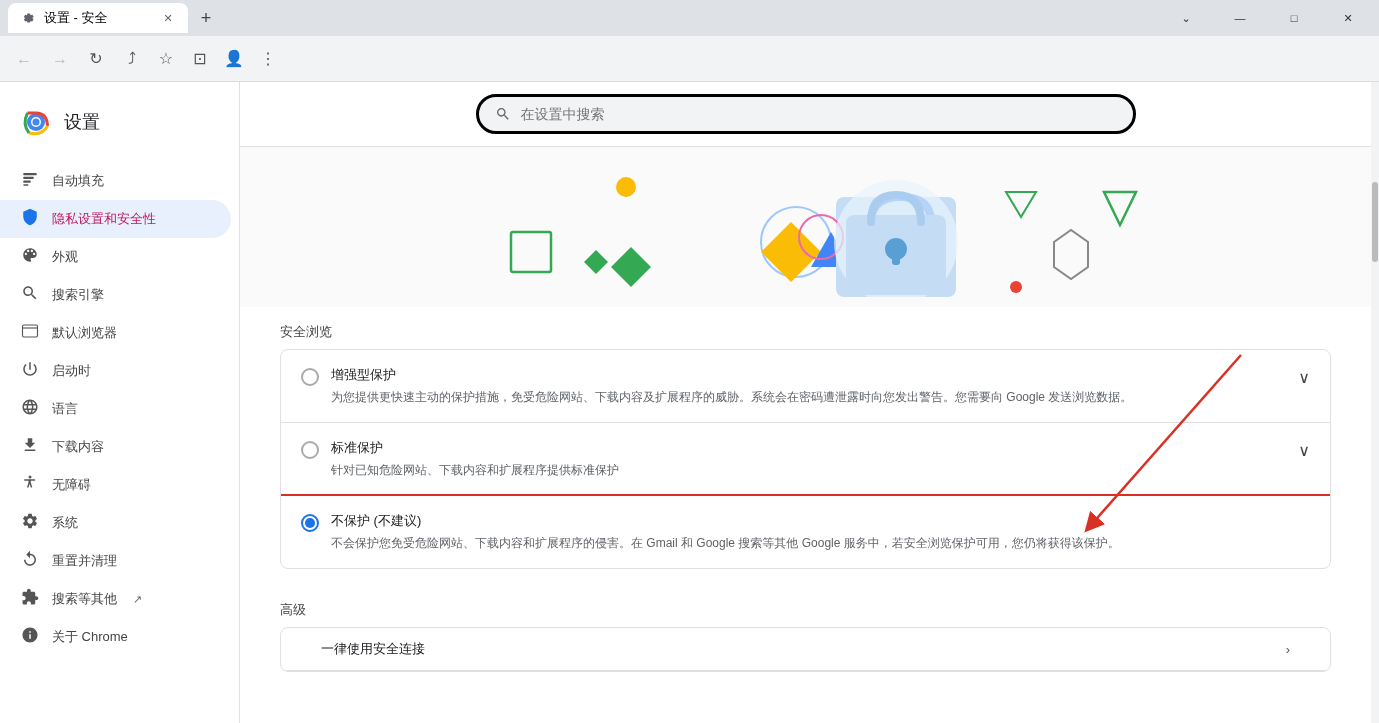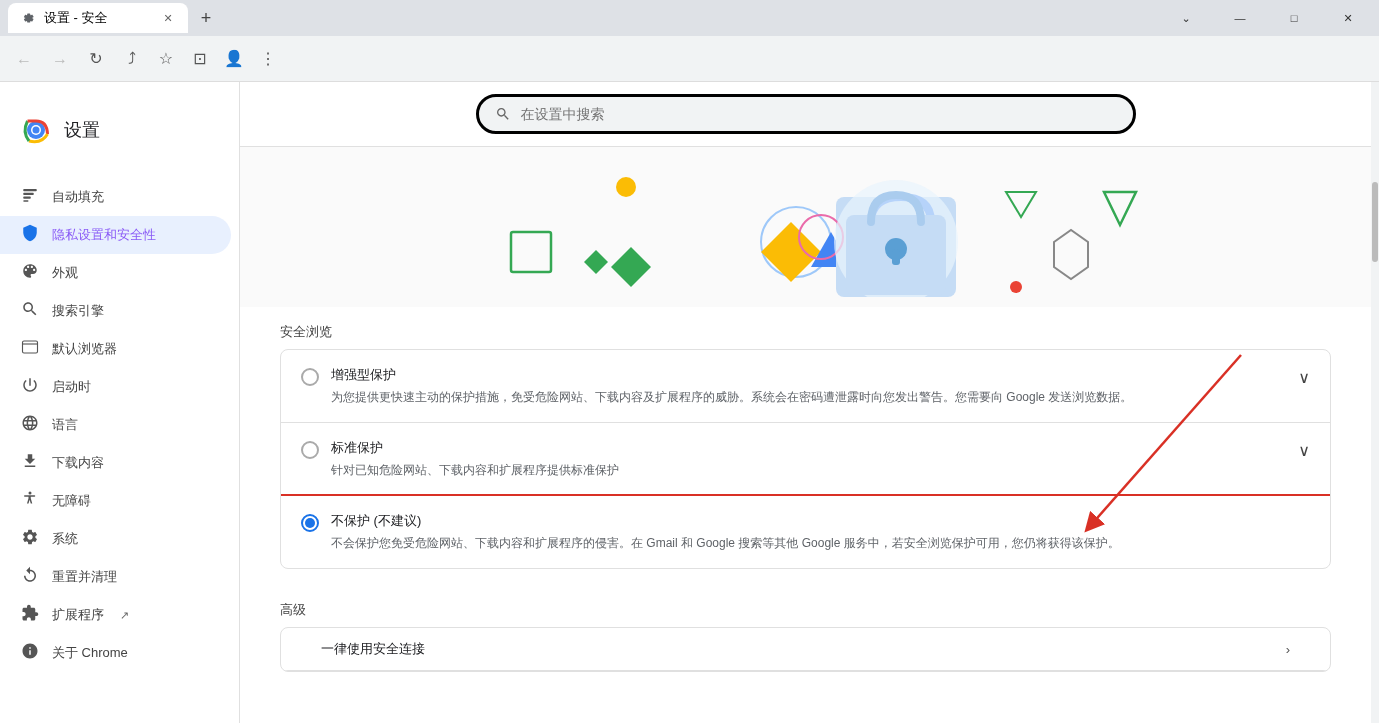--- a/index.html
+++ b/index.html
@@ -99,21 +99,21 @@
     .sidebar {
       width: 240px;
       background: #fff;
       border-right: 1px solid #e0e0e0;
       overflow-y: auto;
       flex-shrink: 0;
     }
     .sidebar-header {
       display: flex;
       align-items: center;
-      padding: 32px 20px;
+      padding: 24px 20px;
       gap: 12px;
     }
     .sidebar-title {
       font-size: 18px;
       font-weight: 400;
       color: #202124;
     }
     .sidebar-item {
       display: flex;
       align-items: center;
@@ -352,21 +352,21 @@
             </svg>
         </span>
         <span>自动填充</span>
       </div>
       <div class="sidebar-item active">
         <span class="sidebar-icon">
           <svg width="18" height="18" viewBox="0 0 24 24" fill="#1a73e8">
               <path d="M12 1L3 5v6c0 5.55 3.84 10.74 9 12 5.16-1.26 9-6.45 9-12V5l-9-4z"></path>
             </svg>
         </span>
-        <span style="color:#8b5cf6;">隐私设置和安全性</span>
+        <span style="color:#be185d;">隐私设置和安全性</span>
       </div>
       <div class="sidebar-item">
         <span class="sidebar-icon">
           <svg width="18" height="18" viewBox="0 0 24 24" fill="#555">
               <path d="M12 3c-4.97 0-9 4.03-9 9s4.03 9 9 9c.83 0 1.5-.67 1.5-1.5 0-.39-.15-.74-.39-1.01-.23-.26-.38-.61-.38-.99 0-.83.67-1.5 1.5-1.5H16c2.76 0 5-2.24 5-5 0-4.42-4.03-8-9-8zm-5.5 9c-.83 0-1.5-.67-1.5-1.5S5.67 9 6.5 9 8 9.67 8 10.5 7.33 12 6.5 12zm3-4C8.67 8 8 7.33 8 6.5S8.67 5 9.5 5s1.5.67 1.5 1.5S10.33 8 9.5 8zm5 0c-.83 0-1.5-.67-1.5-1.5S13.67 5 14.5 5s1.5.67 1.5 1.5S15.33 8 14.5 8zm3 4c-.83 0-1.5-.67-1.5-1.5S16.67 9 17.5 9s1.5.67 1.5 1.5-.67 1.5-1.5 1.5z"></path>
             </svg>
         </span>
         <span>外观</span>
       </div>
       <div class="sidebar-item">
@@ -434,21 +434,21 @@
             </svg>
         </span>
         <span>重置并清理</span>
       </div>
       <div class="sidebar-item">
         <span class="sidebar-icon">
           <svg width="18" height="18" viewBox="0 0 24 24" fill="#555">
               <path d="M20.5 11H19V7c0-1.1-.9-2-2-2h-4V3.5C13 2.12 11.88 1 10.5 1S8 2.12 8 3.5V5H4c-1.1 0-1.99.9-1.99 2v3.8H3.5c1.49 0 2.7 1.21 2.7 2.7s-1.21 2.7-2.7 2.7H2V20c0 1.1.9 2 2 2h3.8v-1.5c0-1.49 1.21-2.7 2.7-2.7s2.7 1.21 2.7 2.7V22H17c1.1 0 2-.9 2-2v-4h1.5c1.38 0 2.5-1.12 2.5-2.5S21.88 11 20.5 11z"></path>
             </svg>
         </span>
-        <span>扩展程序</span>
+        <span>搜索等其他</span>
         <span style="margin-left:4px;font-size:11px;color:#666;">↗</span>
       </div>
       <div class="sidebar-item">
         <span class="sidebar-icon">
           <svg width="18" height="18" viewBox="0 0 24 24" fill="#555">
               <path d="M12 2C6.48 2 2 6.48 2 12s4.48 10 10 10 10-4.48 10-10S17.52 2 12 2zm1 15h-2v-6h2v6zm0-8h-2V7h2v2z"></path>
             </svg>
         </span>
         <span>关于 Chrome</span>
       </div>

